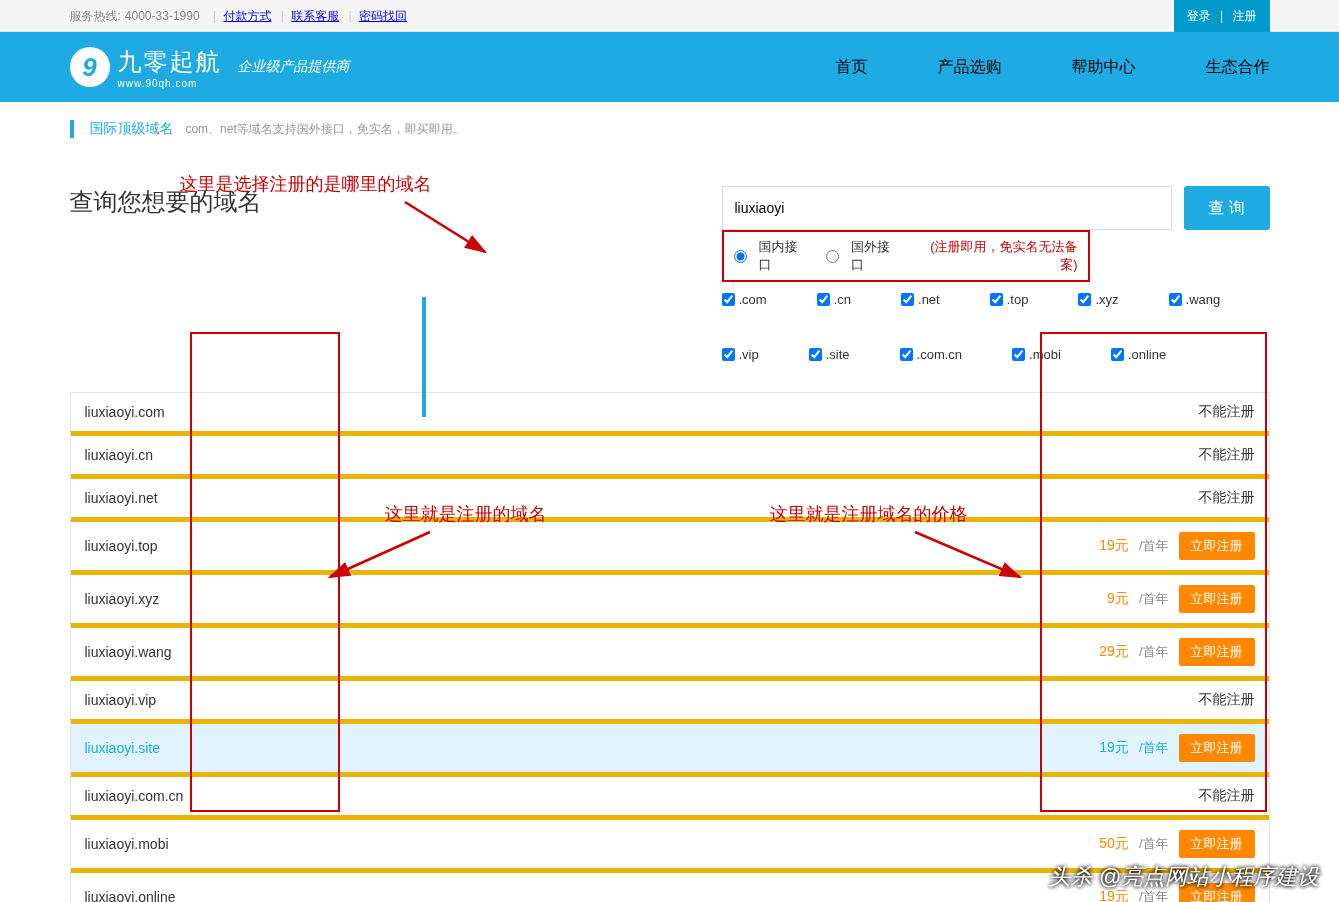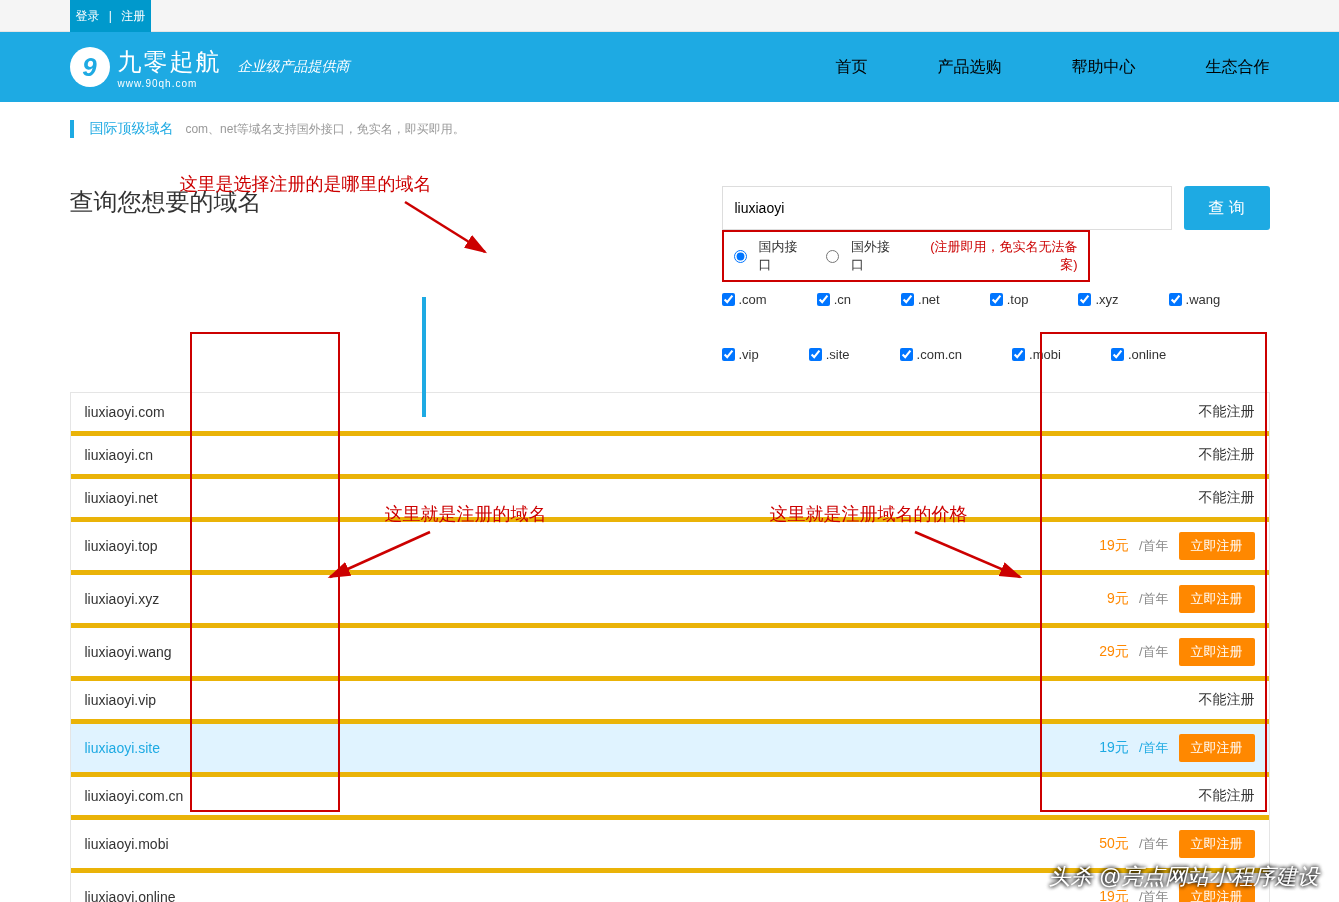--- a/index.html
+++ b/index.html
@@ -2,21 +2,21 @@
 <html><head>
 <meta charset="utf-8">
 <style>
 * { margin: 0; padding: 0; box-sizing: border-box; }
 body { font-family: "Microsoft YaHei", Arial, sans-serif; font-size: 13px; color: #666; background: #fff; }
 .container { width: 1200px; margin: 0 auto; }
 .topbar { background: #f5f5f5; border-bottom: 1px solid #e5e5e5; height: 32px; line-height: 32px; font-size: 12px; color: #888; }
 .topbar .container { display: flex; justify-content: space-between; }
 .topbar .left span { margin-right: 4px; }
 .topbar .divider { margin: 0 6px; color: #ccc; }
-.topbar .right { background: #0099cc; padding: 0 0; }
+.topbar .right { background: #0099cc; padding: 0 7px; }
 .topbar .right a { color: #fff; text-decoration: none; padding: 0 6px; }
 .header { background: #1eaae3; height: 70px; }
 .header .container { display: flex; align-items: center; height: 70px; }
 .logo { display: flex; align-items: center; color: #fff; gap: 8px; }
 .logo-icon { width: 40px; height: 40px; border-radius: 50%; background: #fff; display: flex; align-items: center; justify-content: center; color: #1eaae3; font-weight: bold; font-size: 26px; font-style: italic; }
 .logo-text { display: flex; flex-direction: column; }
 .logo-title { font-size: 24px; letter-spacing: 2px; }
 .logo-sub { font-size: 10px; letter-spacing: 1px; }
 .logo-tag { font-size: 14px; font-style: italic; margin-left: 8px; font-family: cursive; }
 .nav { margin-left: auto; display: flex; gap: 70px; }
@@ -56,20 +56,29 @@
 .arrow { position: absolute; pointer-events: none; }
 .watermark { position: fixed; bottom: 10px; right: 20px; font-size: 22px; color: #fff; text-shadow: 0 0 4px #000, 0 0 4px #000; font-style: italic; }
 .main-wrap { position: relative; }
 .vline { position: absolute; width: 4px; background: #1eaae3; left: 352px; top: 195px; height: 120px; }
 </style>
 </head>
 <body>
 
 <div class="topbar">
   <div class="container">
+    <div class="left">
+      <span>服务热线:</span><span>4000-33-1990</span>
+      <span class="divider">|</span>
+      <a href="#">付款方式</a>
+      <span class="divider">|</span>
+      <a href="#">联系客服</a>
+      <span class="divider">|</span>
+      <a href="#">密码找回</a>
+    </div>
     <div class="right">
       <a href="#">登录</a>
       <span style="color:#fff;">|</span>
       <a href="#">注册</a>
     </div>
   </div>
 </div>
 
 <div class="header">
   <div class="container">

